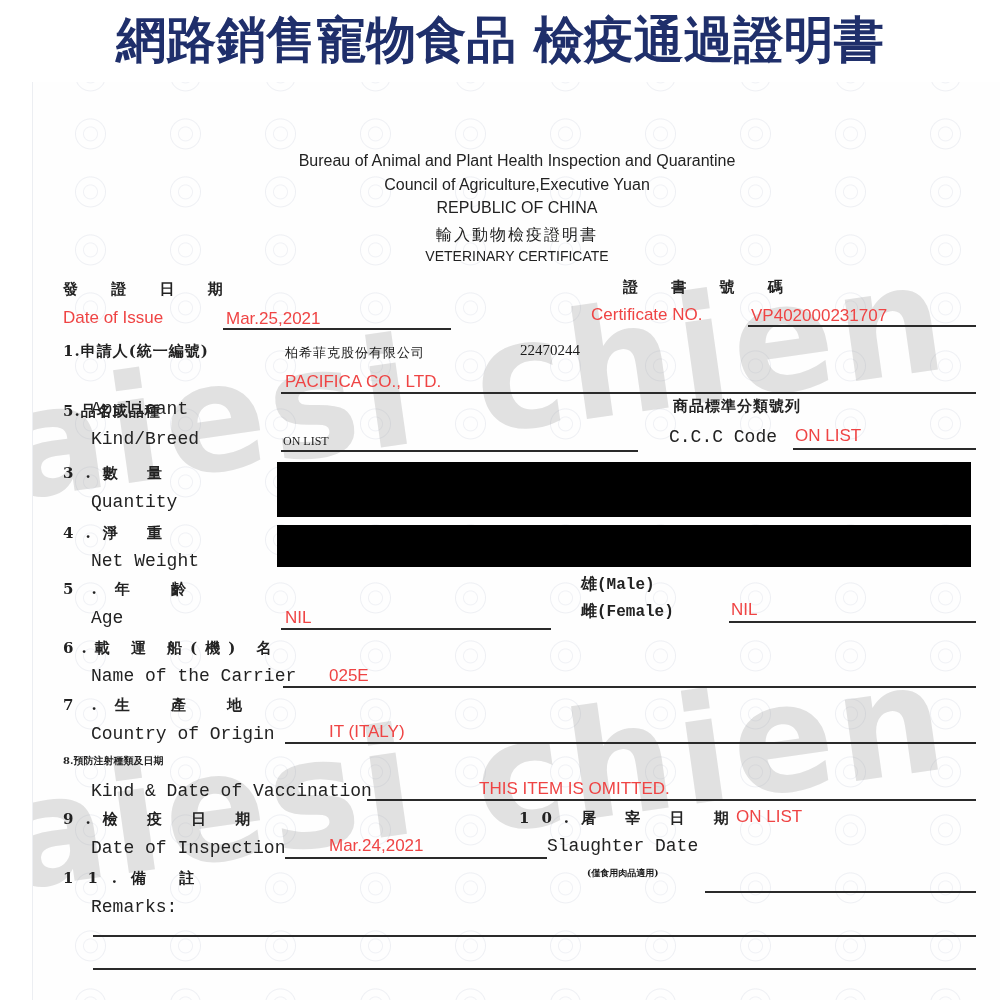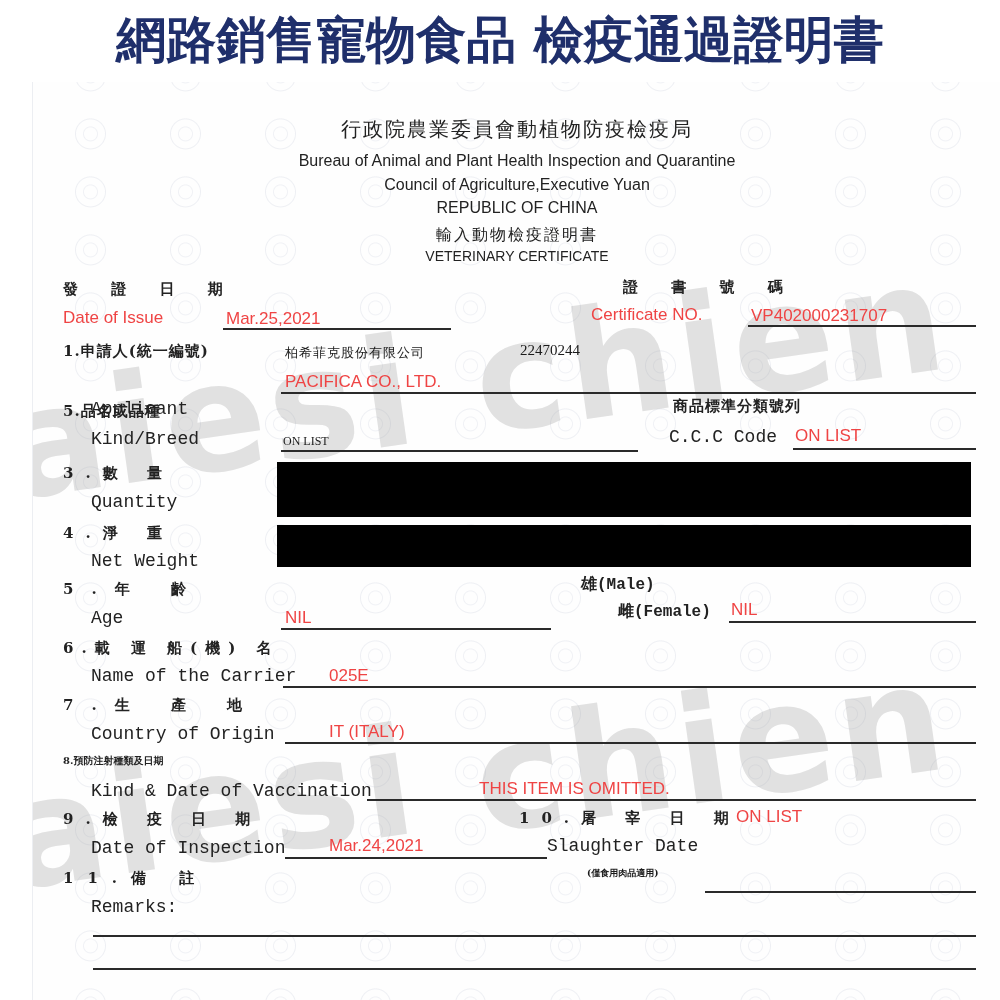--- a/index.html
+++ b/index.html
@@ -51,21 +51,20 @@
 <div class="banner">網路銷售寵物食品 檢疫通過證明書</div>
 
 <div class="paper">
   <div class="pattern"></div>
 
   <div class="wm" style="left:-30px; top:250px;">aiesi</div>
   <div class="wm" style="left:440px; top:180px;">chien</div>
   <div class="wm" style="left:-30px; top:640px;">aiesi</div>
   <div class="wm" style="left:440px; top:580px;">chien</div>
 
-  <div class="hdr cn" style="top:34px; font-size:20px; letter-spacing:2px;">行政院農業委員會動植物防疫檢疫局</div>
   <div class="hdr" style="top:70px; font-size:16px;">Bureau of Animal and Plant Health Inspection and Quarantine</div>
   <div class="hdr" style="top:117px; font-size:16px;">REPUBLIC OF CHINA</div>
   <div class="hdr" style="top:94px; font-size:16px;">Council of Agriculture,Executive Yuan</div>
   <div class="hdr cn" style="top:143px; font-size:16px; letter-spacing:2px;">輸入動物檢疫證明書</div>
   <div class="hdr" style="top:166px; font-size:14px;">VETERINARY CERTIFICATE</div>
 
   <div class="t cnl" style="left:30px; top:198px; letter-spacing:14px;">發 證 日 期</div>
   <div class="t val" style="left:30px; top:226px;">Date of Issue</div>
   <div class="t val" style="left:193px; top:227px;">Mar.25,2021</div>
   <div class="line" style="left:190px; top:246px; width:228px;"></div>
@@ -99,21 +98,21 @@
   <div class="t cnl" style="left:30px; top:442px; letter-spacing:12px;">4.淨  重</div>
   <div class="t mono" style="left:58px; top:469px;">Net Weight</div>
   <div class="redact" style="left:244px; top:443px; width:694px; height:42px;"></div>
 
   <div class="t cnl" style="left:30px; top:498px; letter-spacing:18px;">5.年   齡</div>
   <div class="t mono" style="left:58px; top:526px;">Age</div>
   <div class="t val" style="left:252px; top:526px;">NIL</div>
   <div class="line" style="left:248px; top:546px; width:270px;"></div>
 
   <div class="t mono" style="left:548px; top:492px; font-weight:bold; font-size:16px;">雄(Male)</div>
-  <div class="t mono" style="left:548px; top:519px; font-weight:bold; font-size:16px;margin-left:37px;">雌(Female)</div>
+  <div class="t mono" style="left:548px; top:519px; font-weight:bold; font-size:16px;">雌(Female)</div>
   <div class="t val" style="left:698px; top:518px;">NIL</div>
   <div class="line" style="left:696px; top:539px; width:247px;"></div>
 
   <div class="t cnl" style="left:30px; top:557px; letter-spacing:8px;">6.載 運 船(機) 名</div>
   <div class="t mono" style="left:58px; top:584px;">Name of the Carrier</div>
   <div class="t val" style="left:296px; top:584px;">025E</div>
   <div class="line" style="left:250px; top:604px; width:693px;"></div>
 
   <div class="t cnl" style="left:30px; top:614px; letter-spacing:18px;">7.生  產  地</div>
   <div class="t mono" style="left:58px; top:642px;">Country of Origin</div>

